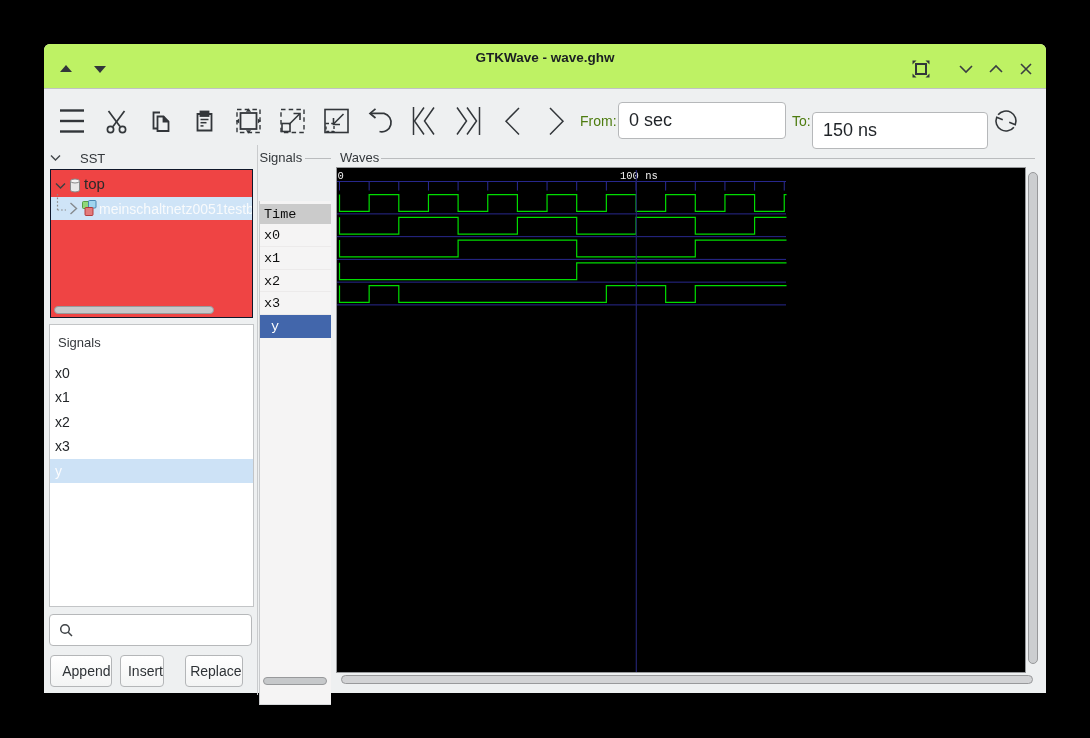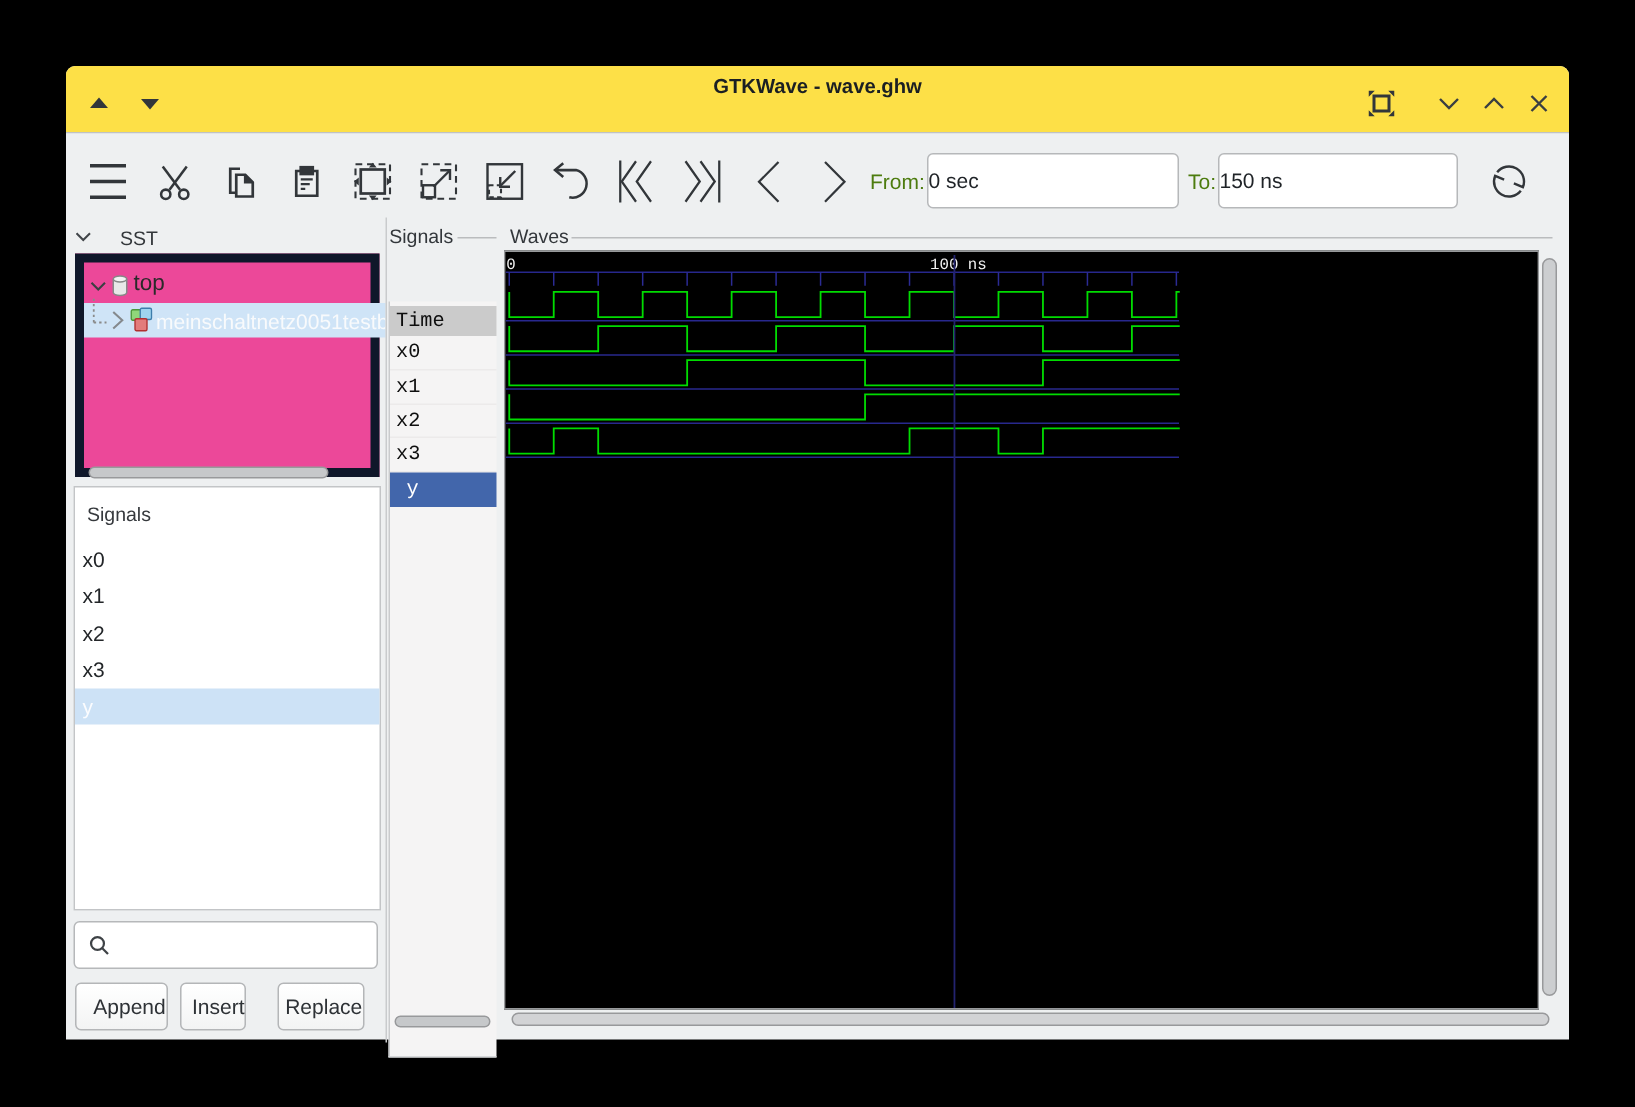--- a/index.html
+++ b/index.html
@@ -1,35 +1,35 @@
 <!DOCTYPE html>
 <html><head>
 <meta charset="utf-8">
 <style>
   html,body{margin:0;padding:0;}
   body{width:1090px;height:738px;background:#000;position:relative;overflow:hidden;
        font-family:"Liberation Sans",sans-serif;}
   .abs{position:absolute;}
   #win{left:44px;top:44px;width:1002px;height:649px;background:#eef0f1;
        border-radius:6px 6px 0 0;}
-  #titlebar{left:0;top:0;width:1002px;height:45px;background:#fde047;
+  #titlebar{left:0;top:0;width:1002px;height:45px;background:#bef264;
             border-bottom:1px solid #c0c2c4;border-radius:6px 6px 0 0;box-sizing:border-box;}
   .tri-up{left:16px;top:21px;width:0;height:0;border-left:6px solid transparent;
           border-right:6px solid transparent;border-bottom:7.5px solid #32363a;}
   .tri-down{left:50px;top:22px;width:0;height:0;border-left:6.5px solid transparent;
           border-right:6.5px solid transparent;border-top:7.5px solid #32363a;}
   #title1{left:0;top:6px;width:1002px;text-align:center;font-size:13.5px;font-weight:bold;
           color:#1b1f23;}
   #title2{left:0;top:24.5px;width:1002px;text-align:center;font-size:11.5px;color:#76797c;}
   .lbl{font-size:14px;color:#4d7c0f;}
-  .entry{background:#fff;border:1px solid #b6b8ba;border-radius:4px;font-size:14px;
-         color:#1f2327;line-height:35px;box-sizing:border-box;}
+  .entry{background:#fff;border:1px solid #b6b8ba;border-radius:4px;font-size:18px;
+         color:#1f2327;line-height:35px;padding-left:10px;box-sizing:border-box;}
   .panel-lbl{font-size:13px;color:#33373b;}
-  #tree{left:6px;top:125px;width:203px;height:149px;background:#ec4899;
-        border:6px solid #0f172a;box-sizing:border-box;}
+  #tree{left:6px;top:125px;width:203px;height:149px;background:#ef4444;
+        border:1px solid #0f172a;box-sizing:border-box;}
   #treerow2{left:0;top:26.5px;width:201px;height:23px;background:#cfe4f7;}
   #treescroll{left:3px;top:136px;width:160px;height:8px;background:#c6c8ca;
               border:1px solid #98999b;border-radius:4px;box-sizing:border-box;}
   #sigframe{left:5px;top:280px;width:205px;height:283px;background:#fff;
             border:1px solid #c3c5c7;box-sizing:border-box;}
   .l-row{position:absolute;left:0;width:203px;height:24.5px;font-size:14px;
          color:#232629;line-height:24.5px;padding-left:5px;box-sizing:border-box;}
   #searchbox{left:5px;top:570px;width:203px;height:32px;background:#fff;
              border:1px solid #b6b8ba;border-radius:4px;box-sizing:border-box;}
   .btn{position:absolute;top:611px;height:32px;background:linear-gradient(#fff,#f3f4f4);
@@ -128,21 +128,21 @@
         <path d="M413 17.5 L 422.5 31 L 413 44.5"></path>
         <path d="M423 17.5 L 432.5 31 L 423 44.5"></path>
         <line x1="435.5" y1="17" x2="435.5" y2="45"></line>
       </g>
 <path d="M475 18 L 462 31.2 L 475 44.5" fill="none" stroke="#32363a" stroke-width="1.5"></path>
 <path d="M506 18 L 519 31.2 L 506 44.5" fill="none" stroke="#32363a" stroke-width="1.5"></path>
   </svg>
   <div class="lbl abs" style="left:536px;top:69px">From:</div>
   <div class="entry abs" style="left:574px;top:58px;width:168px;height:37px">0 sec</div>
   <div class="lbl abs" style="left:748px;top:69px">To:</div>
-  <div class="entry abs" style="left:768px;top:58px;width:160px;height:37px">150 ns</div>
+  <div class="entry abs" style="left:768px;top:68px;width:176px;height:37px">150 ns</div>
   <svg class="abs" style="left:949px;top:64px" width="26" height="26" viewBox="0 0 26 26" fill="none" stroke="#32363a" stroke-width="1.6">
     <path d="M 5.12 6.84 A 10 10 0 0 1 22.27 16.75 L 16.24 14.31"></path>
     <path d="M 20.88 19.16 A 10 10 0 0 1 3.73 9.25 L 9.76 11.69"></path>
   </svg>
 
   <svg class="abs" style="left:6px;top:109.5px" width="11" height="8" viewBox="0 0 11 8" fill="none" stroke="#43474b" stroke-width="1.4">
       <path d="M1 1.5 L5.5 6 L10 1.5"></path>
     </svg>
   <div class="panel-lbl abs" style="left:36px;top:106.5px">SST</div>
 

